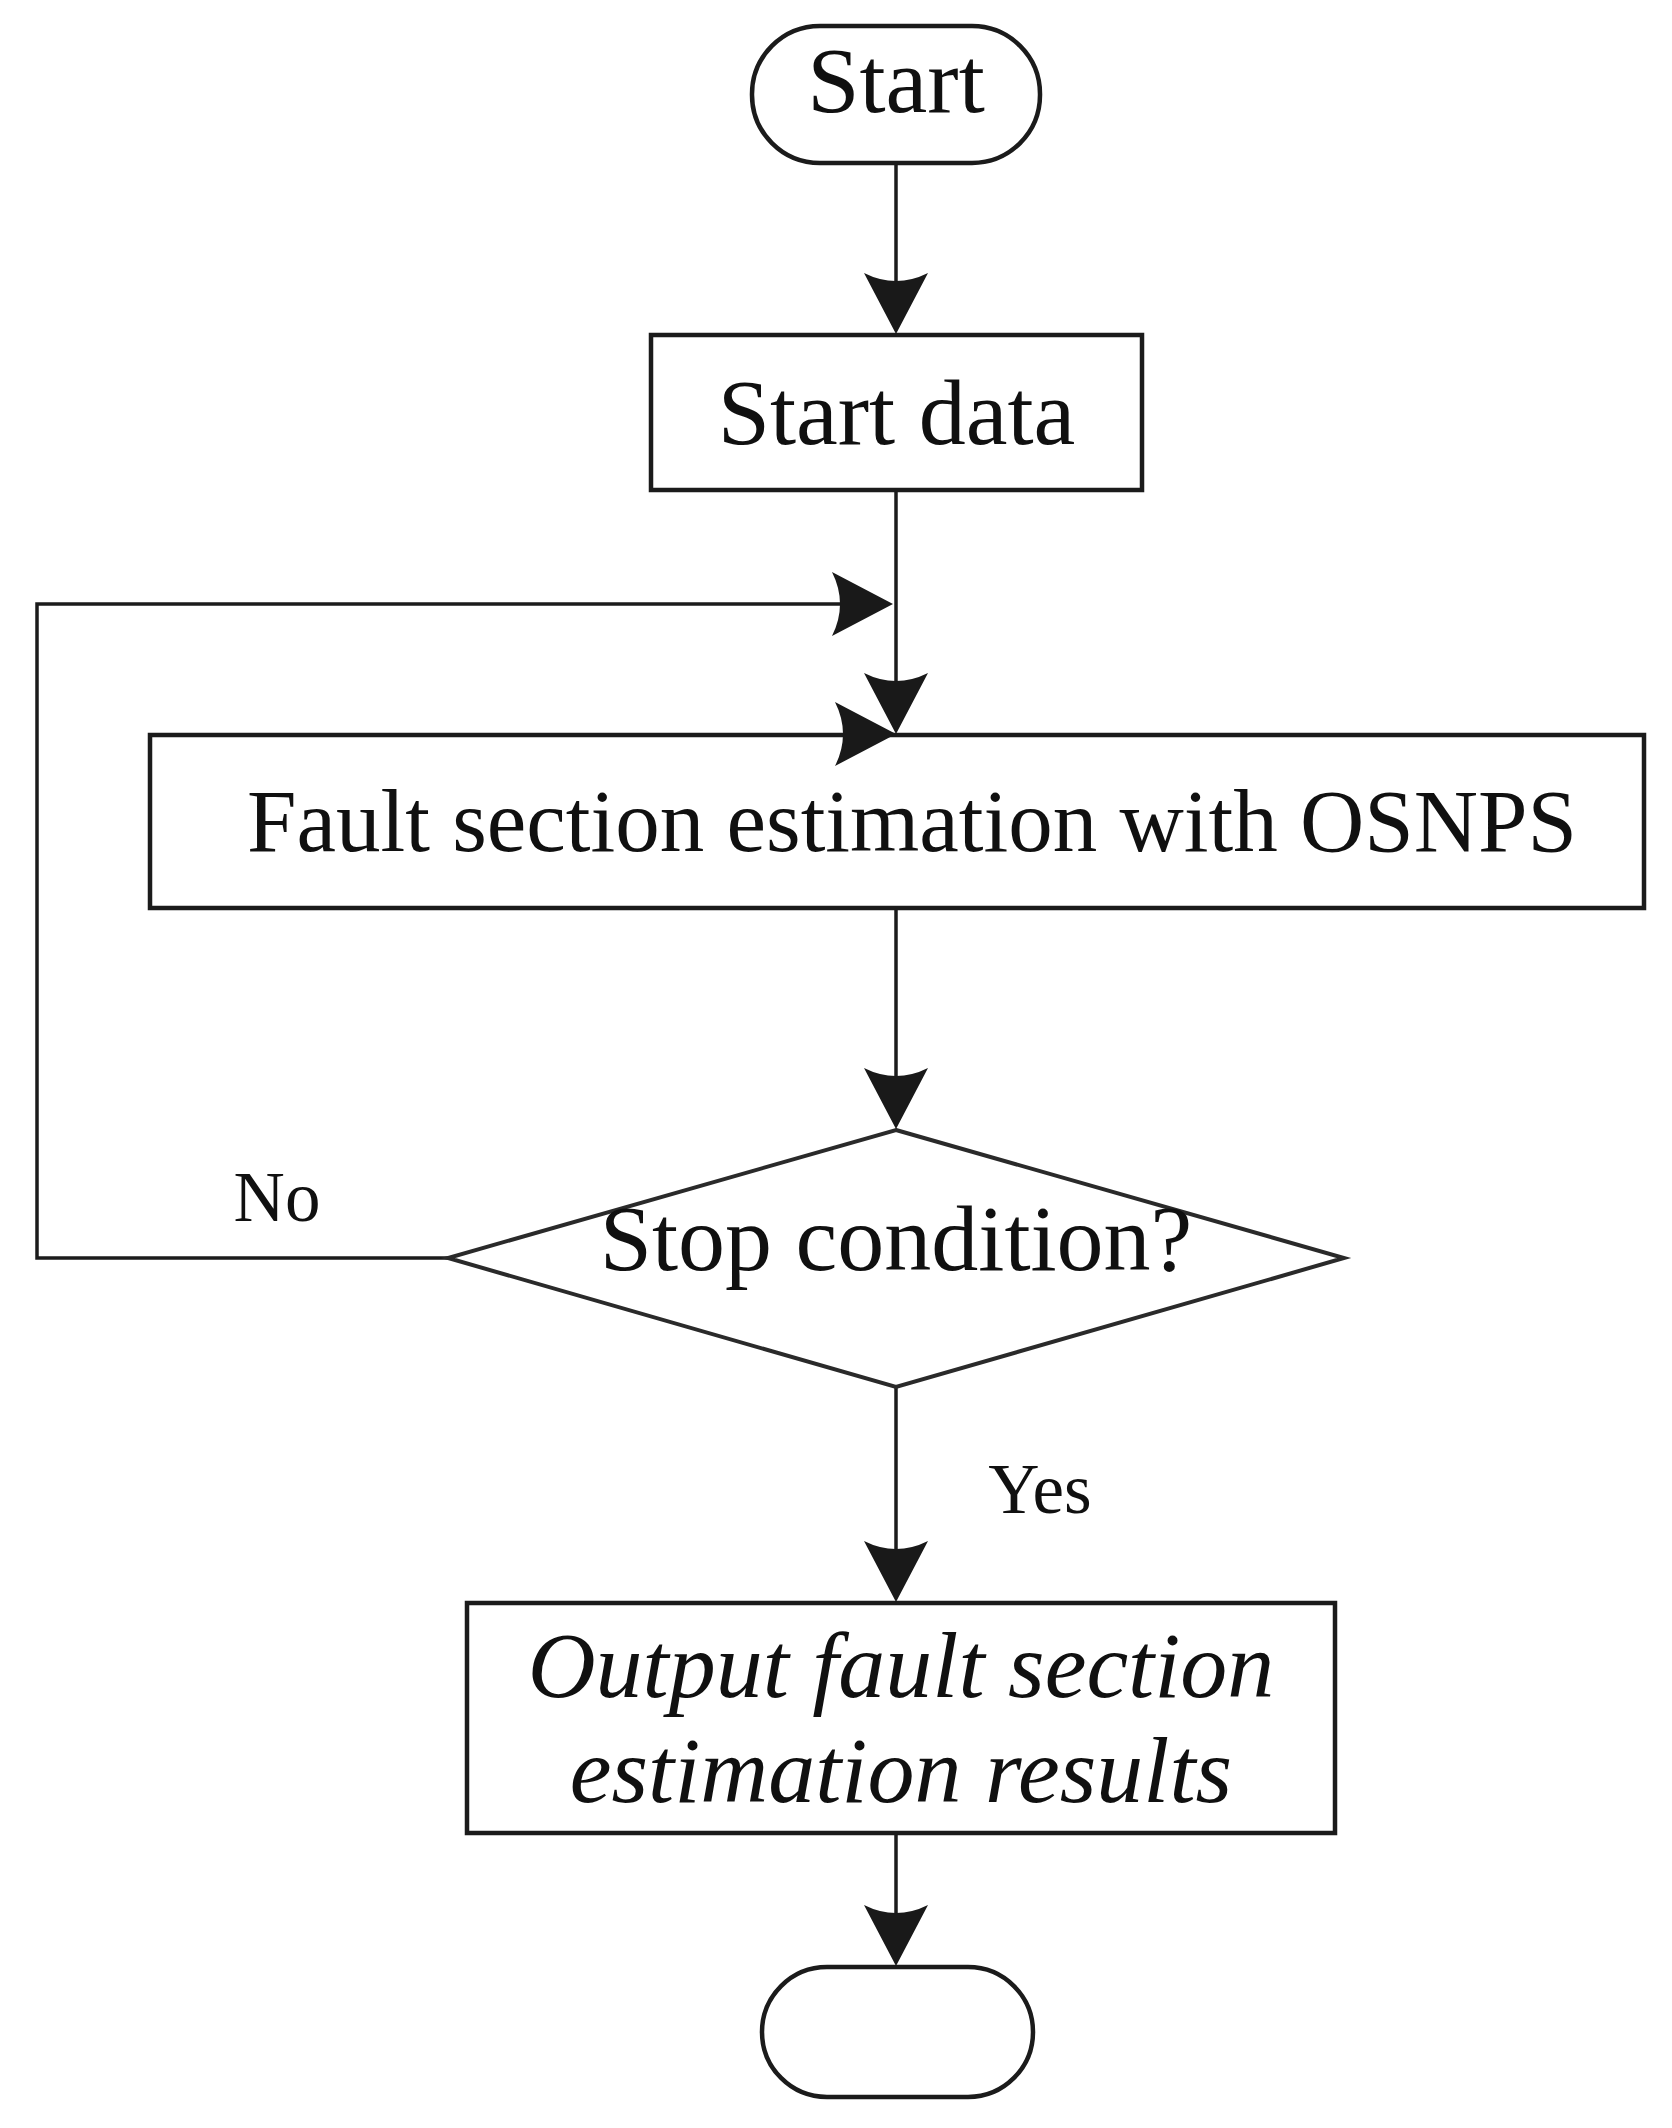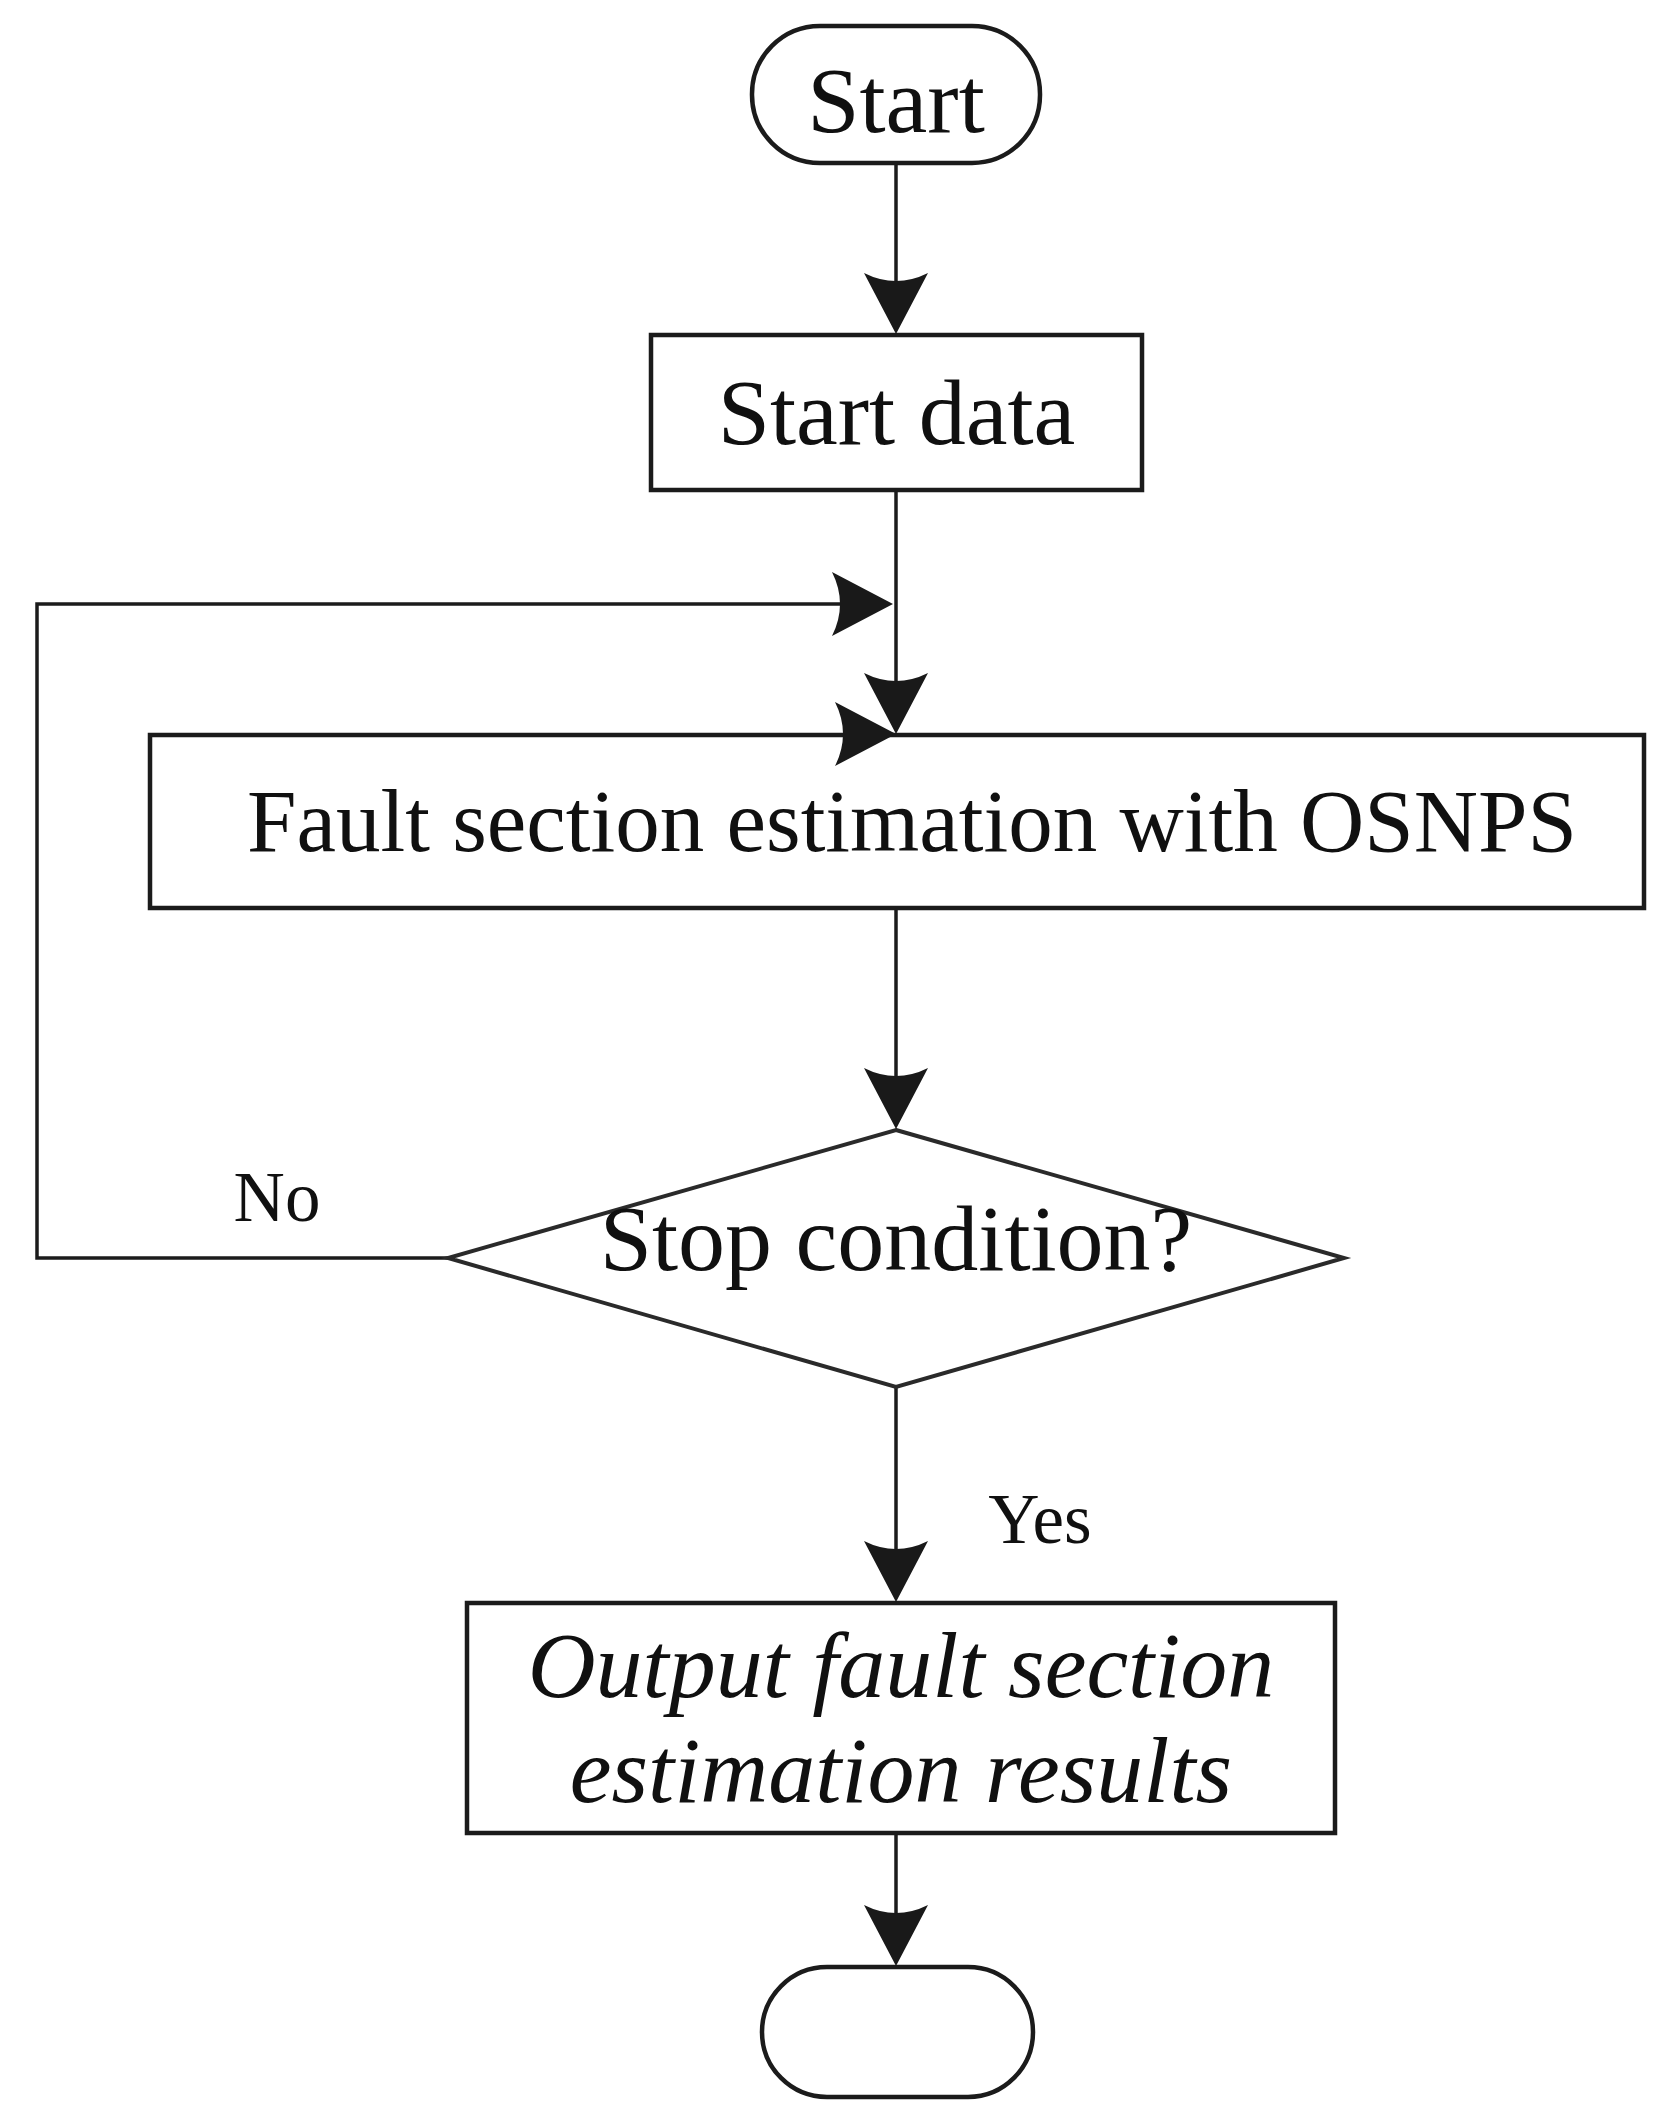--- a/index.html
+++ b/index.html
@@ -80,29 +80,29 @@
 
     <path class="arrowhead" d="M 0 0 L -32 -61 Q 0 -45 32 -61 Z" transform="translate(896,334)"></path>
     <path class="arrowhead" d="M 0 0 L -32 -61 Q 0 -45 32 -61 Z" transform="translate(896,734) rotate(-90)" transform-origin="0 0" transform-box="fill-box"></path>
     <path class="arrowhead" d="M 0 0 L -32 -61 Q 0 -45 32 -61 Z" transform="translate(893,604) rotate(-90)"></path>
     <path class="arrowhead" d="M 0 0 L -32 -61 Q 0 -45 32 -61 Z" transform="translate(896,734)"></path>
     <path class="arrowhead" d="M 0 0 L -32 -61 Q 0 -45 32 -61 Z" transform="translate(896,1129)"></path>
     <path class="arrowhead" d="M 0 0 L -32 -61 Q 0 -45 32 -61 Z" transform="translate(896,1602)"></path>
     <path class="arrowhead" d="M 0 0 L -32 -61 Q 0 -45 32 -61 Z" transform="translate(896,1966)"></path>
   </svg>
 
-  <div class="label" style="left:752px; top:32px; width:288px; height:137px;">Start</div>
+  <div class="label" style="left:752px; top:12px; width:288px; height:137px;">Start</div>
 
   <div class="label" style="left:651px; top:335px; width:491px; height:155px;">Start data</div>
 
   <div class="label fault-size" style="left:165px; top:735px; width:1494px; height:173px;">Fault section estimation with OSNPS</div>
 
   <div class="label" style="left:448px; top:1110px; width:896px; height:257px;">Stop condition?</div>
 
   <div class="label branch" style="left:157px; top:1145px; width:240px; height:105px;">No</div>
 
-  <div class="label branch" style="left:940px; top:1467px; width:200px; height:105px;">Yes</div>
+  <div class="label branch" style="left:940px; top:1437px; width:200px; height:105px;">Yes</div>
 
   <div class="label" style="left:467px; top:1603px; width:868px; height:230px;font-style:italic;">Output fault section
 estimation results</div>
 
 
 </div>
 
 </body></html>

